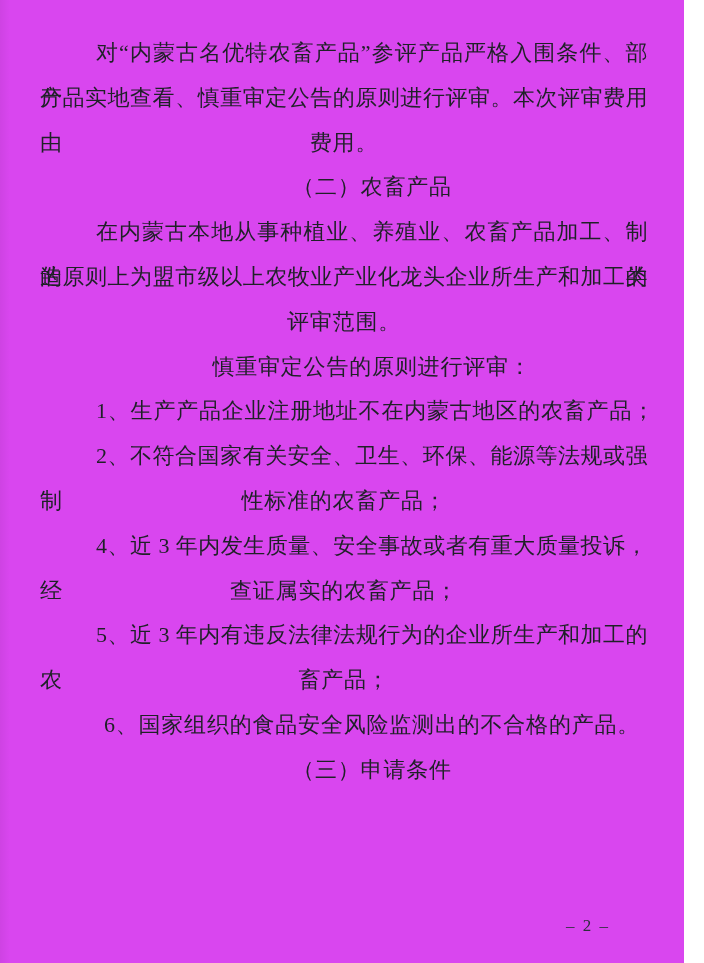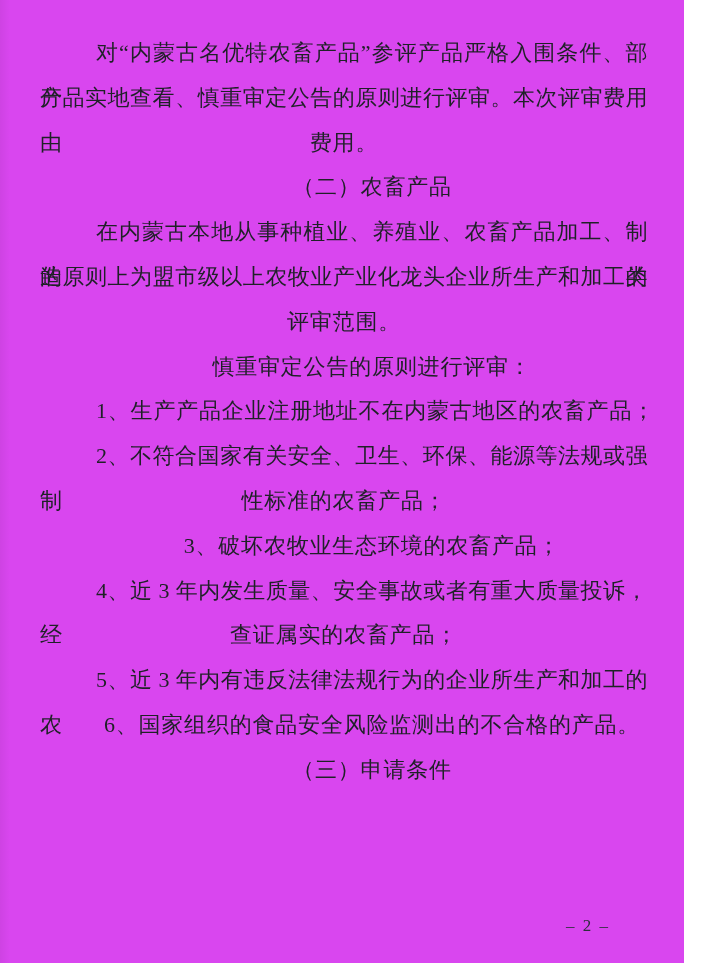--- a/index.html
+++ b/index.html
@@ -71,22 +71,22 @@
     <div class="line fill">产品实地查看、慎重审定公告的原则进行评审。本次评审费用由</div>
     <div class="line">费用。</div>
     <div class="line indent">（二）农畜产品</div>
     <div class="line indent fill">在内蒙古本地从事种植业、养殖业、农畜产品加工、制造类</div>
     <div class="line fill">的原则上为盟市级以上农牧业产业化龙头企业所生产和加工的</div>
     <div class="line">评审范围。</div>
     <div class="line indent">慎重审定公告的原则进行评审：</div>
     <div class="line indent">1、生产产品企业注册地址不在内蒙古地区的农畜产品；</div>
     <div class="line indent fill">2、不符合国家有关安全、卫生、环保、能源等法规或强制</div>
     <div class="line">性标准的农畜产品；</div>
-    <div class="line indent">3、破坏农牧业生态环境的农畜产品；</div>
     <div class="line indent fill">4、近 3 年内发生质量、安全事故或者有重大质量投诉，经</div>
     <div class="line">查证属实的农畜产品；</div>
     <div class="line indent fill">5、近 3 年内有违反法律法规行为的企业所生产和加工的农</div>
+    <div class="line">畜产品；</div>
     <div class="line indent">6、国家组织的食品安全风险监测出的不合格的产品。</div>
     <div class="line indent">（三）申请条件</div>
   </div>
 
   <div class="footer">– 2 –</div>
 </div>
 
 </body></html>

